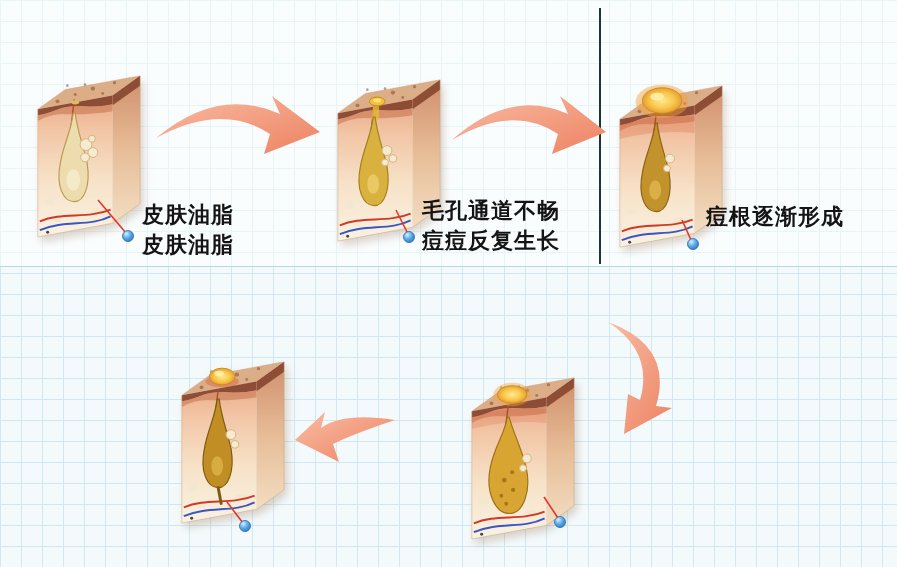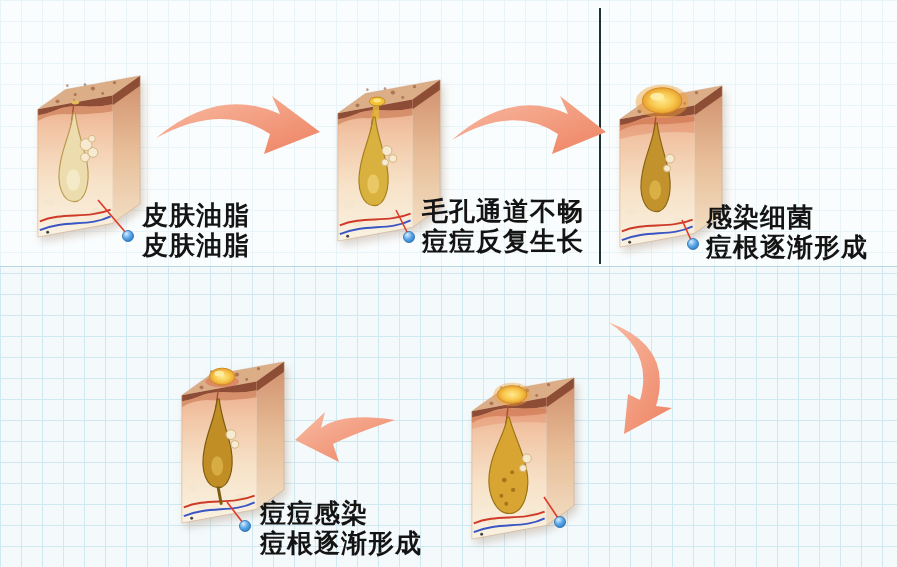--- a/index.html
+++ b/index.html
@@ -16,21 +16,21 @@
   .divider{position:absolute;left:0;top:266px;width:100%;height:1px;background:#b7d8e2;}
   .vline{position:absolute;left:599px;top:8px;width:2px;height:256px;background:#1c3434;}
   .block{position:absolute;}
   svg.skin{width:118px;height:177px;display:block;filter:drop-shadow(3px 5px 4px rgba(140,100,70,0.28));}
   .arrow{position:absolute;}
   .arrow svg{width:100%;height:100%;display:block;}
   .label{position:absolute;}
   .pointer{position:absolute;left:0;top:0;overflow:visible;}
   .label-text{
     position:absolute;white-space:nowrap;
-    font-size:26px;font-weight:600;line-height:30px;letter-spacing:1px;color:#141414;
+    font-size:22px;font-weight:600;line-height:30px;letter-spacing:1px;color:#141414;
   }
 </style>
 </head>
 <body>
 
 <div class="canvas">
 
   <div class="top-tint"></div>
   <div class="divider"></div>
 
@@ -233,36 +233,31 @@
       <div>痘痘反复生长</div>
     </div>
   </div>
 
   <div class="label" style="left:666px;top:196px;width:225px;height:72px;">
     <svg class="pointer" width="64" height="64">
       <line x1="16" y1="24" x2="25" y2="44" stroke="#e0382a" stroke-width="1.6"></line>
       <circle cx="27" cy="48" r="5.5" fill="url(#gDot)" stroke="#2468aa" stroke-width="0.8"></circle>
     </svg>
     <div class="label-text" style="left:40px;top:6px;">
-      <div>感染细菌</div>
       <div>痘根逐渐形成</div>
     </div>
   </div>
 
   <div class="label" style="left:530px;top:492px;width:240px;height:72px;">
     <svg class="pointer" width="64" height="64">
       <line x1="14" y1="5" x2="28" y2="26" stroke="#e0382a" stroke-width="1.6"></line>
       <circle cx="30" cy="30" r="5.5" fill="url(#gDot)" stroke="#2468aa" stroke-width="0.8"></circle>
     </svg>
   </div>
 
   <div class="label" style="left:214px;top:496px;width:240px;height:72px;">
     <svg class="pointer" width="64" height="64">
       <line x1="13" y1="6" x2="29" y2="27" stroke="#e0382a" stroke-width="1.6"></line>
       <circle cx="31" cy="30" r="5.5" fill="url(#gDot)" stroke="#2468aa" stroke-width="0.8"></circle>
     </svg>
-    <div class="label-text" style="left:46px;top:2px;">
-      <div>痘痘感染</div>
-      <div>痘根逐渐形成</div>
-    </div>
   </div>
 
 </div>
 
 </body></html>

